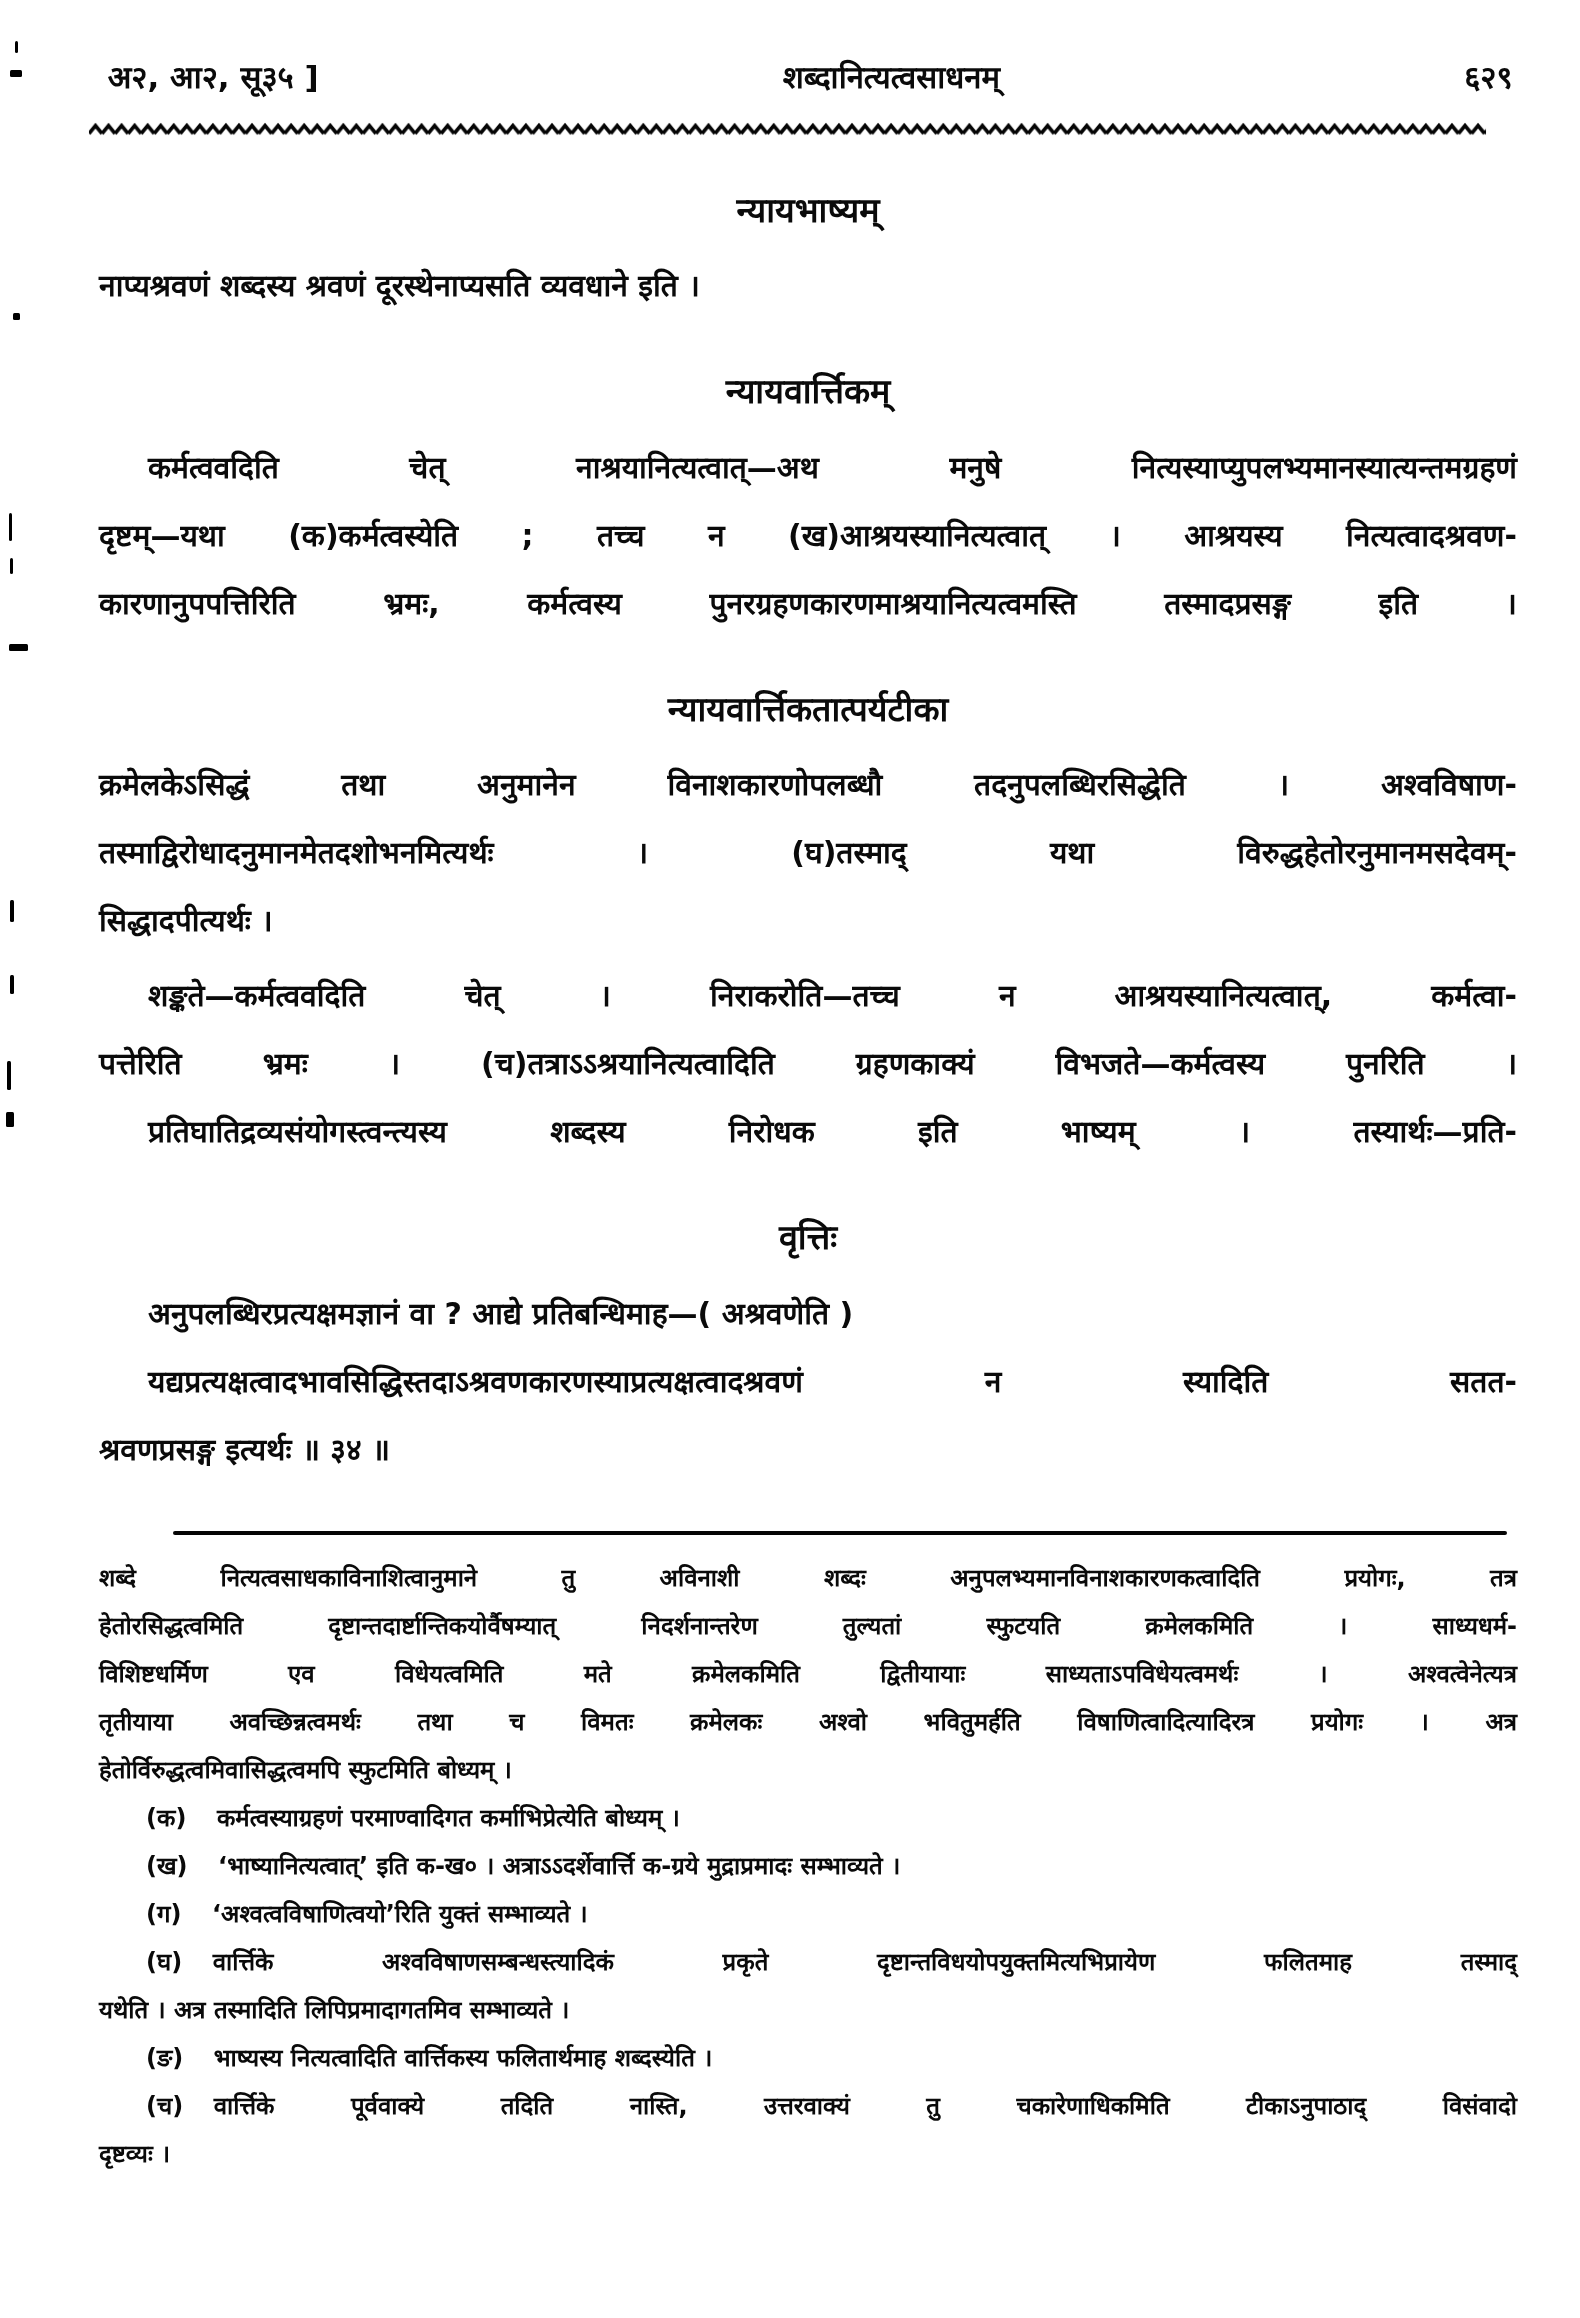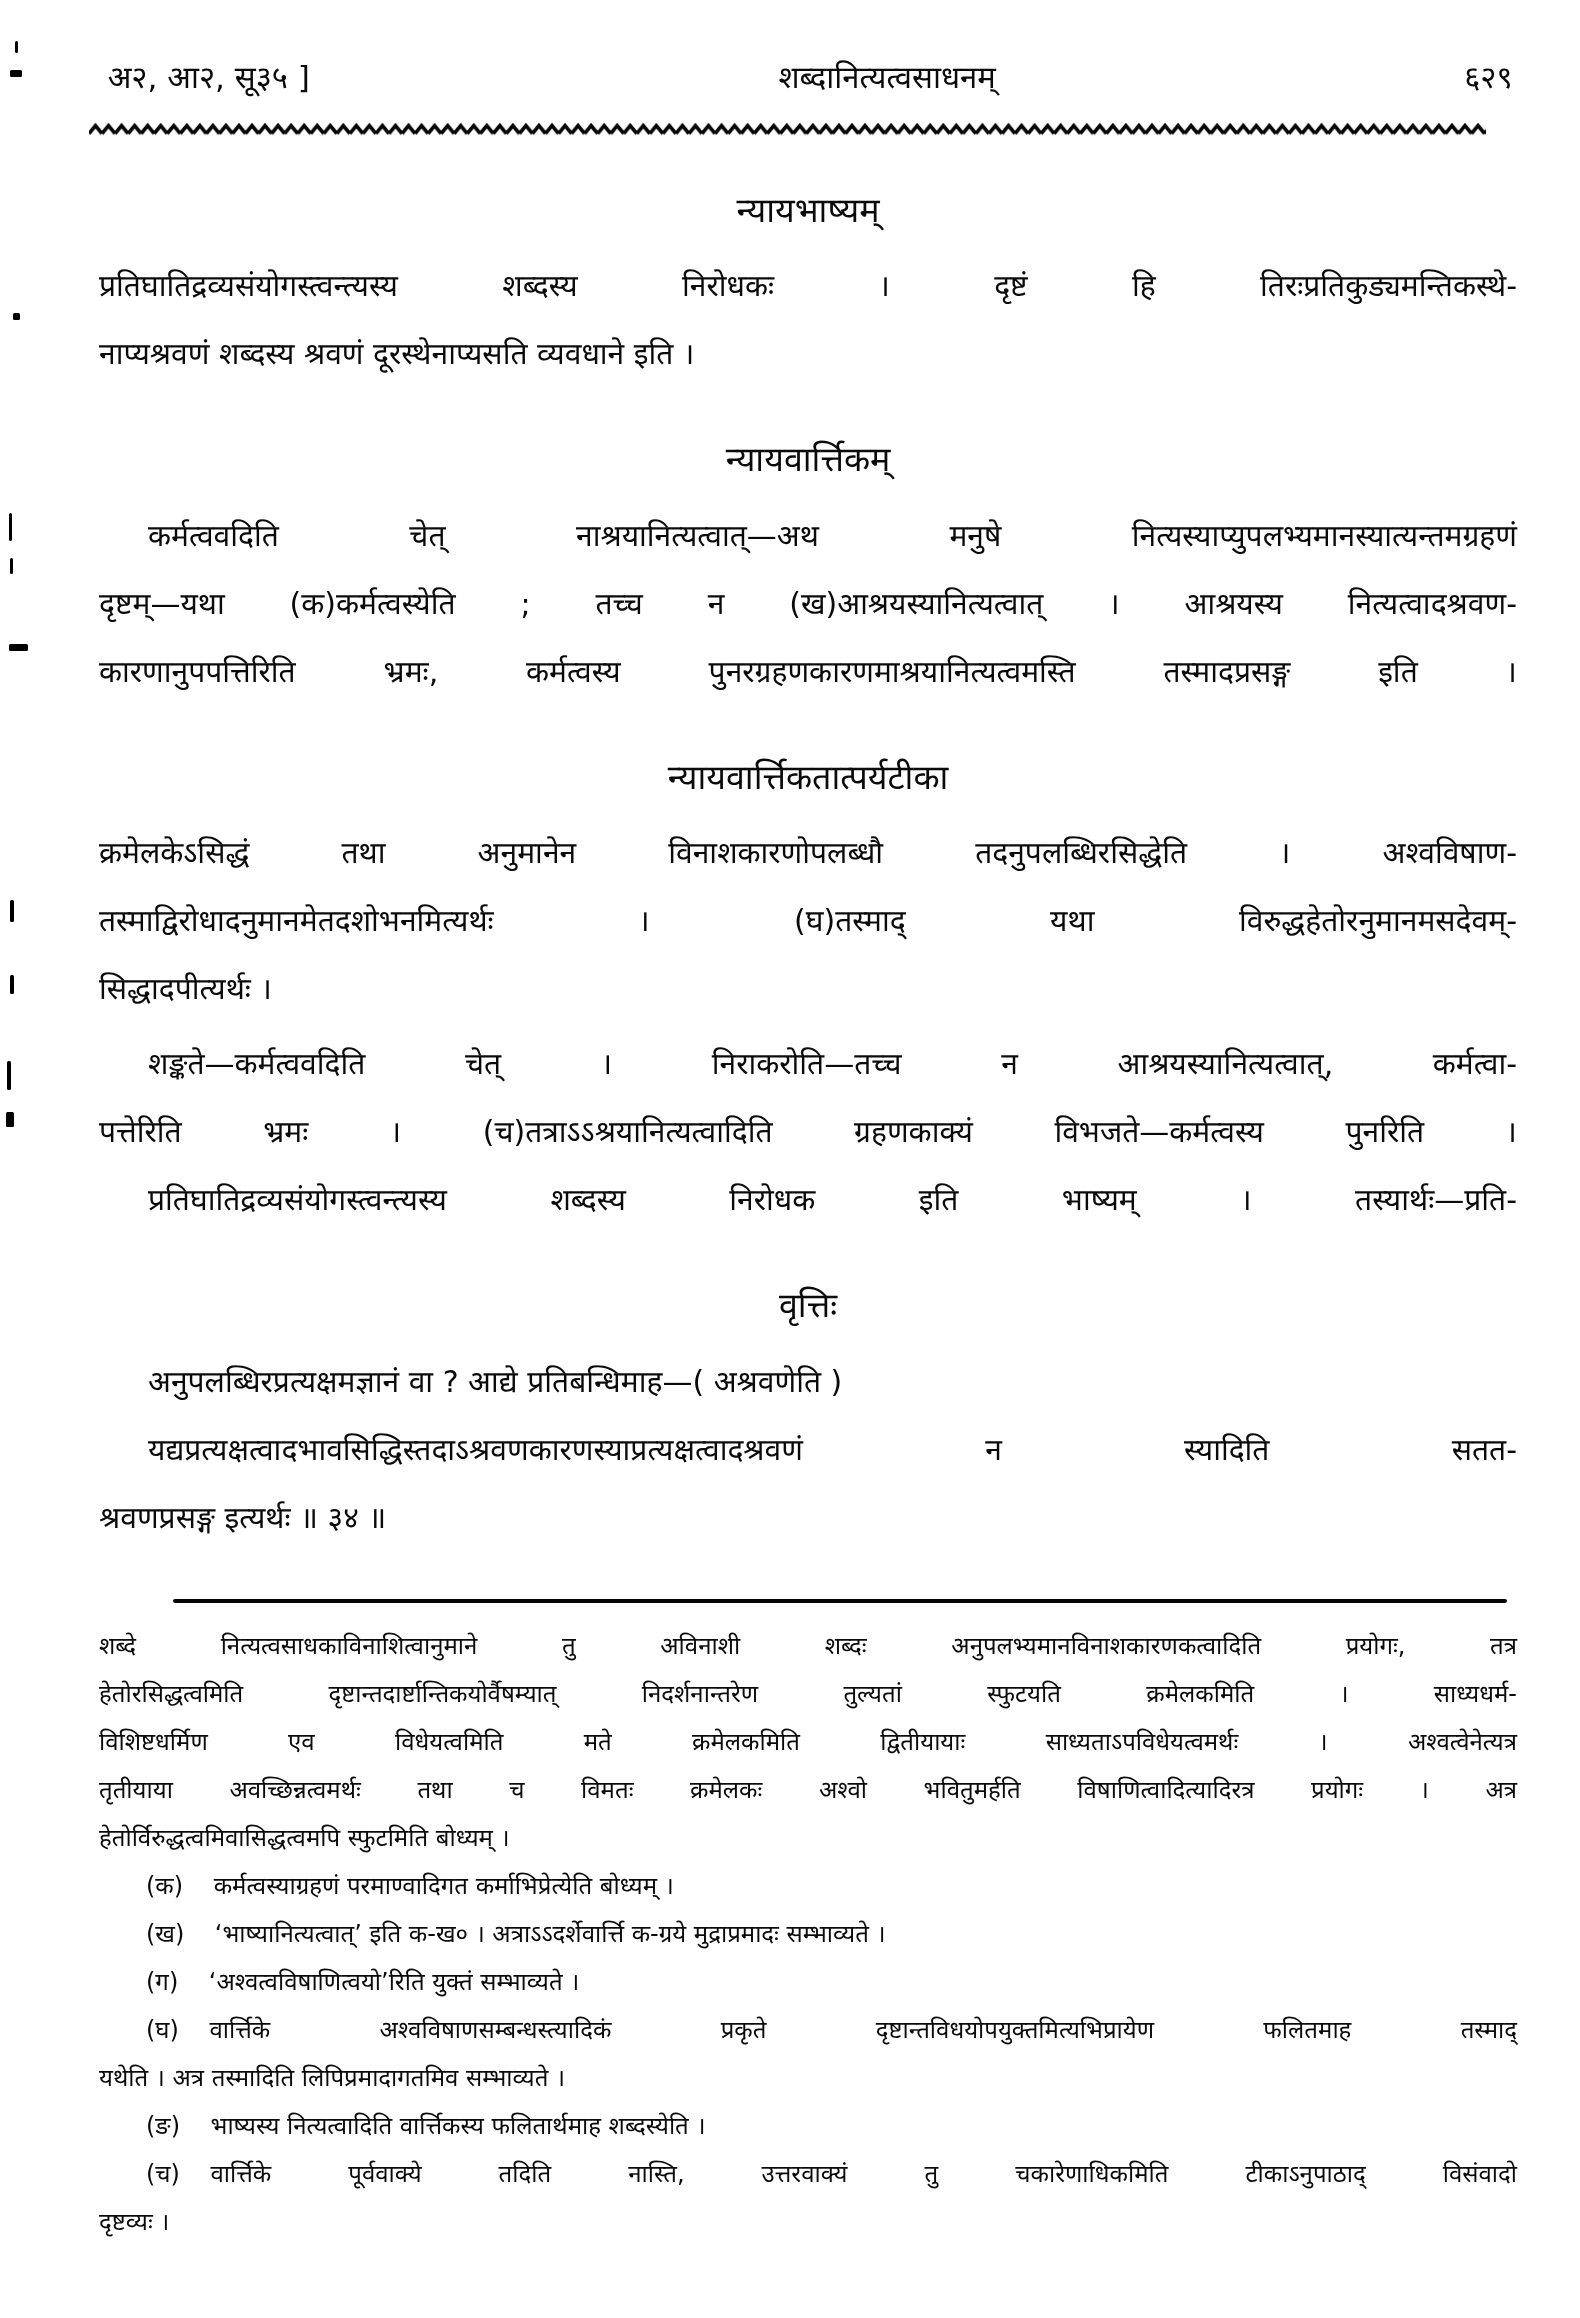--- a/index.html
+++ b/index.html
@@ -2,21 +2,21 @@
 <html style="font-size:11.6px"><head>
 <meta charset="utf-8">
 <style>
   html,body{margin:0;padding:0;background:#e8e8e4;}
   .page{
     position:relative;
     width:1580px;height:2319px;
     background:#ffffff;
     color:#0a0a0a;
     font-family:"DejaVu Sans","Liberation Sans",sans-serif;
-    font-weight:normal;
+    font-weight:bold;
     overflow:hidden;
   }
   .content{padding:30.5px 63px 0 99px;}
   
   .hdr{display:flex;align-items:baseline;font-size:31px;}
   .hdr-left{white-space:nowrap;padding-left:8.7px;}
   .hdr-center{flex:1;text-align:center;white-space:nowrap;}
   .hdr-right{white-space:nowrap;padding-right:4.4px;margin-top:24px;}
   .wavy{display:block;margin:25px 0 0 -11.6px;}
   
@@ -66,21 +66,20 @@
       <defs>
         <pattern id="zig" width="18" height="24" patternUnits="userSpaceOnUse">
           <path d="M0 16 L9 5 L18 16" fill="none" stroke="#050505" stroke-width="5"></path>
         </pattern>
       </defs>
       <rect width="1928" height="24" fill="url(#zig)"></rect>
     </svg>
 
     <div class="sec-head">न्यायभाष्यम्</div>
     <div class="para">
-      <div class="line just">प्रतिघातिद्रव्यसंयोगस्त्वन्त्यस्य शब्दस्य निरोधकः ।  दृष्टं हि तिरःप्रतिकुड्यमन्तिकस्थे-</div>
       <div class="line">नाप्यश्रवणं शब्दस्य श्रवणं दूरस्थेनाप्यसति व्यवधाने इति ।</div>
     </div>
 
     <div class="sec-head">न्यायवार्त्तिकम्</div>
     <div class="para">
       <div class="line just ind">कर्मत्ववदिति चेत् नाश्रयानित्यत्वात्—अथ मनुषे नित्यस्याप्युपलभ्यमानस्यात्यन्तमग्रहणं</div>
       <div class="line just">दृष्टम्—यथा (क)कर्मत्वस्येति ; तच्च न (ख)आश्रयस्यानित्यत्वात् ।  आश्रयस्य नित्यत्वादश्रवण-</div>
       <div class="line just">कारणानुपपत्तिरिति भ्रमः,  कर्मत्वस्य पुनरग्रहणकारणमाश्रयानित्यत्वमस्ति तस्मादप्रसङ्ग इति ।</div>
     </div>
 

